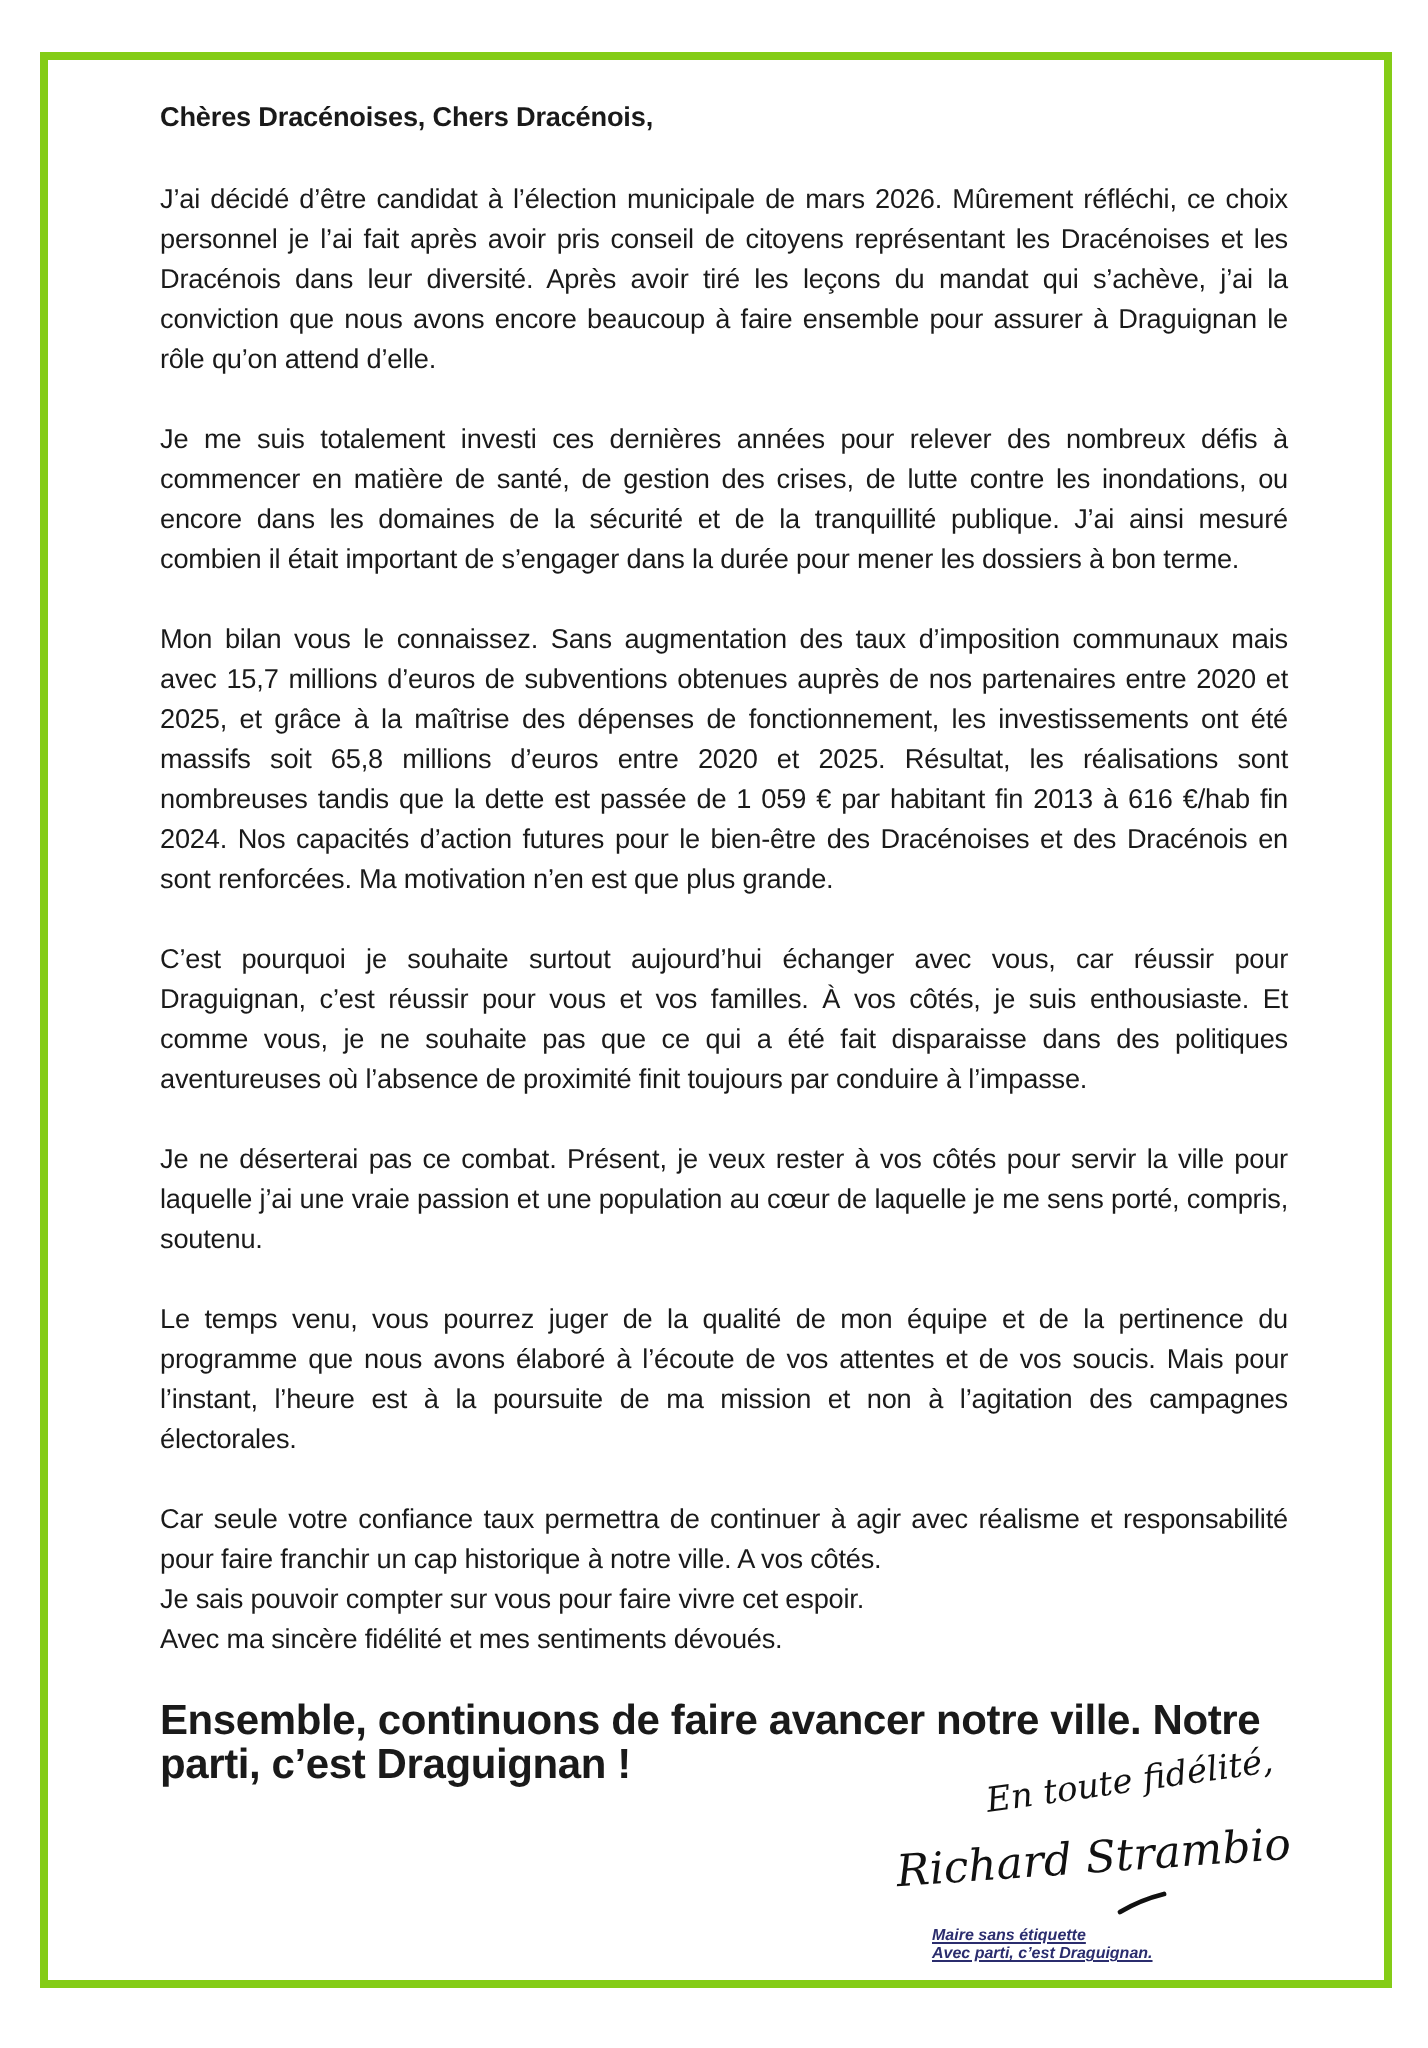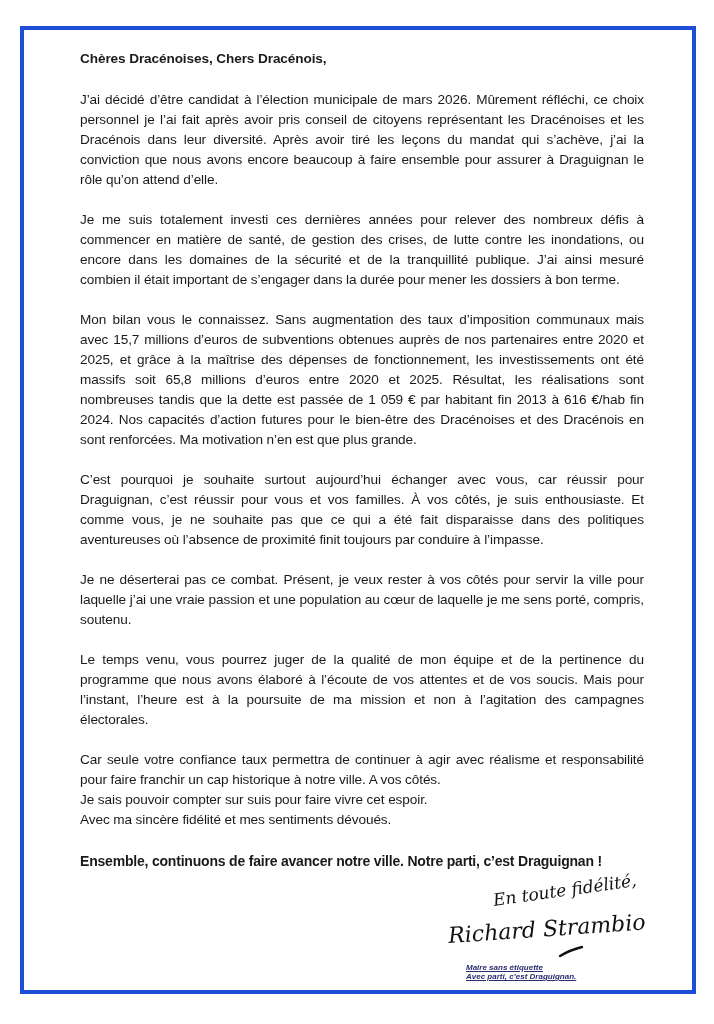--- a/index.html
+++ b/index.html
@@ -1,31 +1,31 @@
 <!DOCTYPE html>
 <html><head>
 <meta charset="utf-8">
 <style>
   html, body { margin: 0; padding: 0; background: #ffffff; }
   body { width: 714px; height: 1024px; position: relative; overflow: hidden; }
   .frame {
     position: absolute; left: 20px; top: 26px; width: 668px; height: 960px;
-    border: 4px solid #1d4ed8; background: #ffffff;
+    border: 4px solid #84cc16; background: #ffffff;
   }
   .content {
     position: absolute; left: 56px; top: 19px; width: 564px;
     font-family: "Liberation Sans", sans-serif; font-size: 13.6px; line-height: 20px;
     color: #1a1a1a; text-align: justify; letter-spacing: -0.1px;
   }
   .content p { margin: 0 0 20px 0; }
   .greeting { font-weight: bold; margin-bottom: 21px !important; }
   .bold { font-weight: normal; }
   .noj { text-align: left; }
   .closing {
-    font-weight: bold; font-size: 14px; line-height: 22px; margin-top: 6px !important;
+    font-weight: bold; font-size: 21px; line-height: 22px; margin-top: 6px !important;
     text-align: left; letter-spacing: -0.2px;
   }
   .line { display: block; }
   .sig {
     position: absolute; left: 430px; top: 858px; width: 240px; height: 100px;
   }
   .sig svg { width: 240px; height: 100px; }
   .caption {
     position: absolute; left: 466px; top: 963px;
     font-family: "Liberation Sans", sans-serif; font-size: 8px; line-height: 9px;
@@ -42,21 +42,21 @@
     <p>J’ai décidé d’être candidat à l’élection municipale de mars 2026. Mûrement réfléchi, ce choix personnel je l’ai fait après avoir pris conseil de citoyens représentant les Dracénoises et les Dracénois dans leur diversité. Après avoir tiré les leçons du mandat qui s’achève, j’ai la conviction que nous avons encore beaucoup à faire ensemble pour assurer à Draguignan le rôle qu’on attend d’elle.</p>
     <p>Je me suis totalement investi ces dernières années pour relever des nombreux défis à commencer en matière de santé, de gestion des crises, de lutte contre les inondations, ou encore dans les domaines de la sécurité et de la tranquillité publique. J’ai ainsi mesuré combien il était important de s’engager dans la durée pour mener les dossiers à bon terme.</p>
     <p><span>Mon bilan vous le connaissez. </span><span class="bold">Sans augmentation</span><span> des taux d’imposition communaux mais avec 15,7 millions d’euros de subventions obtenues auprès de nos partenaires entre 2020 et 2025, et grâce à la maîtrise des dépenses de fonctionnement, les investissements ont été massifs soit 65,8 millions d’euros entre 2020 et 2025. Résultat, les réalisations sont nombreuses tandis que la dette est passée de 1 059 € par habitant fin 2013 à 616 €/hab fin 2024. Nos capacités d’action futures pour le bien-être des Dracénoises et des Dracénois en sont renforcées. Ma motivation n’en est que plus grande.</span></p>
     <p>C’est pourquoi je souhaite surtout aujourd’hui échanger avec vous, car réussir pour Draguignan, c’est réussir pour vous et vos familles. À vos côtés,  je suis enthousiaste. Et comme vous, je ne souhaite pas que ce qui a été fait disparaisse dans des politiques aventureuses où l’absence de proximité finit toujours par conduire à l’impasse.</p>
     <p>Je ne déserterai pas ce combat. Présent, je veux rester à vos côtés pour servir la ville pour laquelle j’ai une vraie passion et une population au cœur de laquelle je me sens porté, compris, soutenu.</p>
     <p>
         <span class="line">Le temps venu, vous pourrez juger de la qualité de mon équipe et de la pertinence du programme que nous avons élaboré à l’écoute de vos attentes et de vos soucis. Mais pour l’instant, l’heure est à la poursuite de ma mission et non à l’agitation des campagnes électorales.</span>
       </p>
     <p class="noj">
       <span class="line" style="text-align:justify">Car seule votre confiance taux permettra de continuer à agir avec réalisme et responsabilité pour faire franchir un cap historique à notre ville. A vos côtés.</span>
-      <span class="line">Je sais pouvoir compter sur suis pour faire vivre cet espoir.</span>
+      <span class="line">Je sais pouvoir compter sur vous pour faire vivre cet espoir.</span>
       <span class="line">Avec ma sincère fidélité et mes sentiments dévoués.</span>
     </p>
     <p class="closing">Ensemble, continuons de faire avancer notre ville. Notre parti, c’est Draguignan !</p>
   </div>
 </div>
 
 <div class="sig">
   <svg viewBox="0 0 240 100">
     <text x="62" y="40" font-family="DejaVu Serif, serif" font-style="italic" font-size="17" fill="#111" transform="rotate(-8 120 30)">En toute fidélité,</text>
     <text x="18" y="78" font-family="DejaVu Serif, serif" font-style="italic" font-size="22" fill="#111" transform="rotate(-4 120 70)">Richard Strambio</text>

